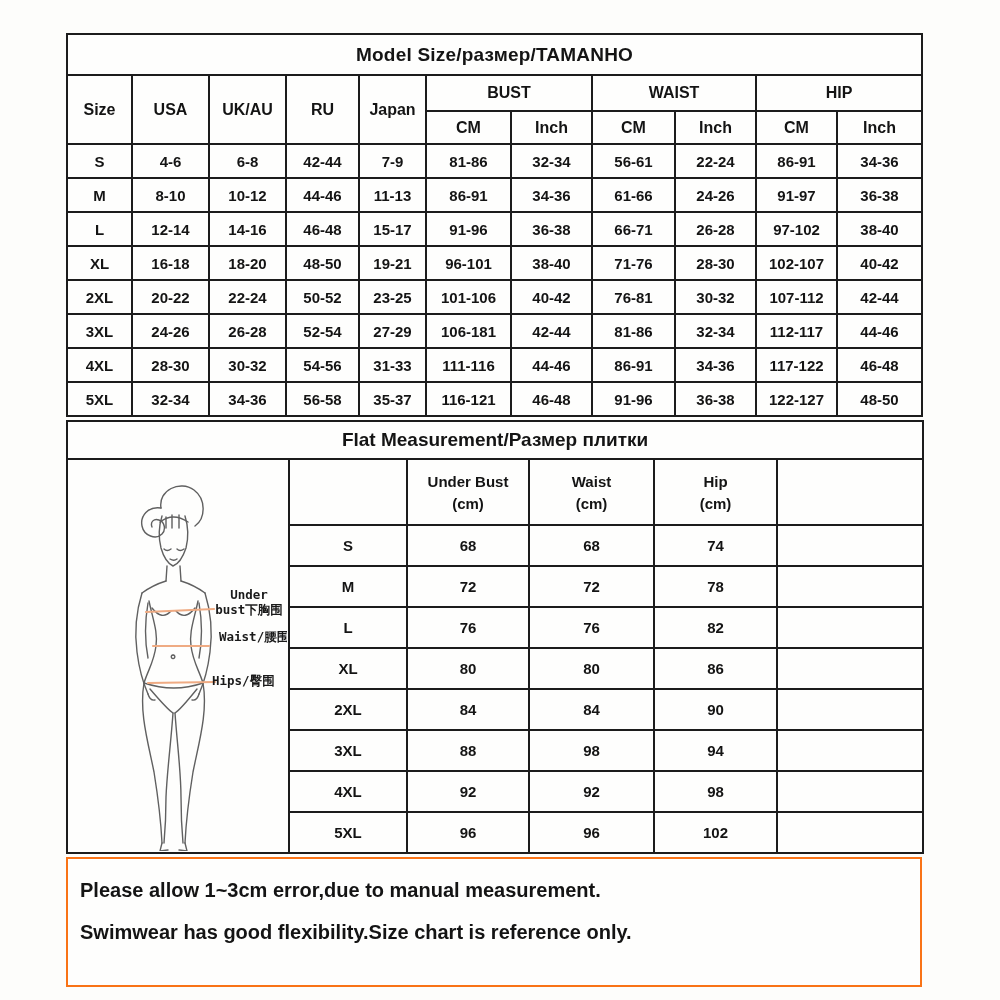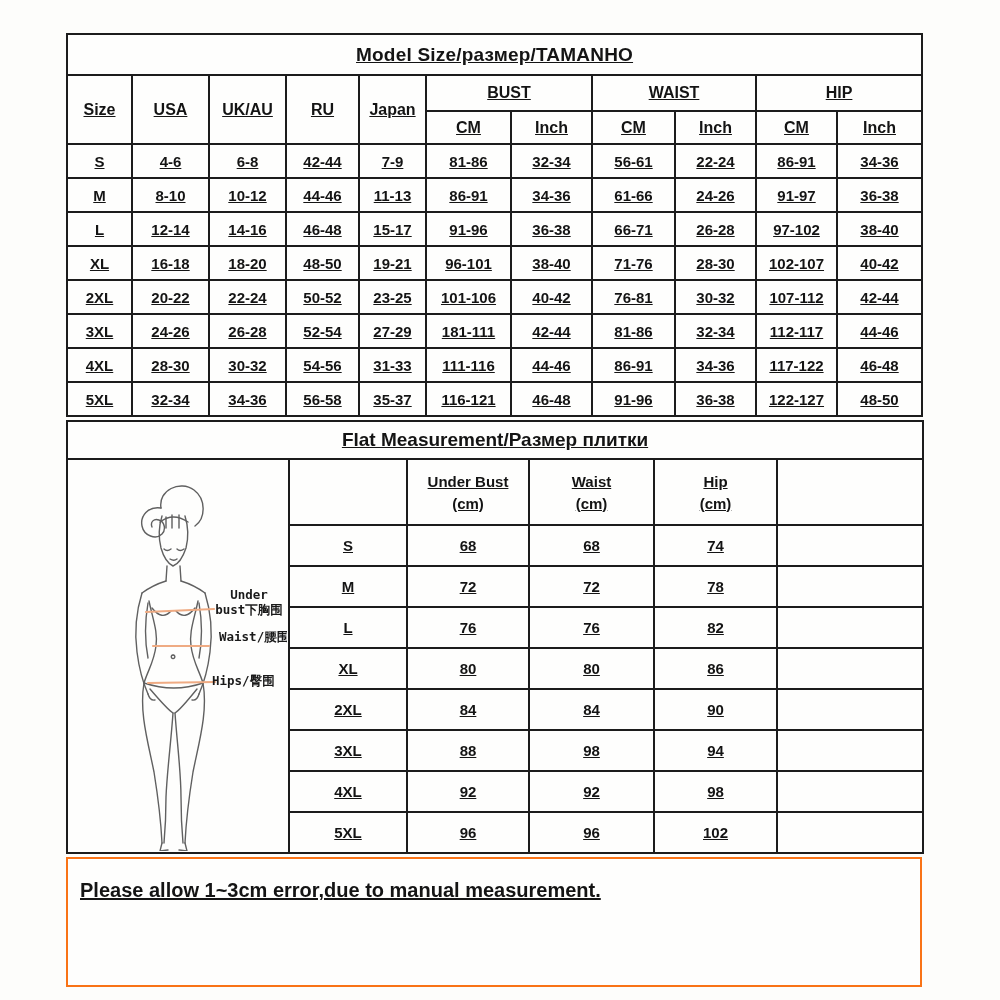--- a/index.html
+++ b/index.html
@@ -1,17 +1,17 @@
 <!DOCTYPE html>
 <html><head>
 <meta charset="utf-8">
 <style>
   * { margin:0; padding:0; box-sizing:border-box; }
   html,body { width:1000px; height:1000px; background:#fdfdfb; font-family:"Liberation Sans", sans-serif; color:#141414; }
-  .sheet { position:absolute; left:66px; top:33px; width:728px;text-decoration:underline; }
+  .sheet { position:absolute; left:66px; top:33px; width:728px; }
   table { border-collapse:collapse; table-layout:fixed; width:856px; background:#fefefd; }
   td, th { border:2px solid #1c1c1c; text-align:center; vertical-align:middle; font-weight:bold; color:#141414; overflow:hidden; }
   
   .t1 .title-row td { height:41px; font-size:19px; letter-spacing:0.2px; }
   .t1 .group-row td { height:36px; font-size:16px; }
   .t1 .sub-row td { height:33px; font-size:16px; }
   .t1 td.span2 { font-size:16px; }
   .t1 tr.data-row td { height:34px; font-size:15px; }
   
   .t2 { margin-top:3px; }
@@ -135,21 +135,21 @@
           <td>30-32</td>
           <td>107-112</td>
           <td>42-44</td>
         </tr>
         <tr class="data-row">
           <td>3XL</td>
           <td>24-26</td>
           <td>26-28</td>
           <td>52-54</td>
           <td>27-29</td>
-          <td>181-111</td>
+          <td>106-181</td>
           <td>42-44</td>
           <td>81-86</td>
           <td>32-34</td>
           <td>112-117</td>
           <td>44-46</td>
         </tr>
         <tr class="data-row">
           <td>4XL</td>
           <td>28-30</td>
           <td>30-32</td>
@@ -310,15 +310,16 @@
           <td>96</td>
           <td>96</td>
           <td>102</td>
           <td></td>
         </tr>
       </tbody>
   </table>
 
   <div class="notes">
     <p>Please allow 1~3cm error,due to manual measurement.</p>
+    <p>Swimwear has good flexibility.Size chart is reference only.</p>
   </div>
 
 </div>
 
 </body></html>

